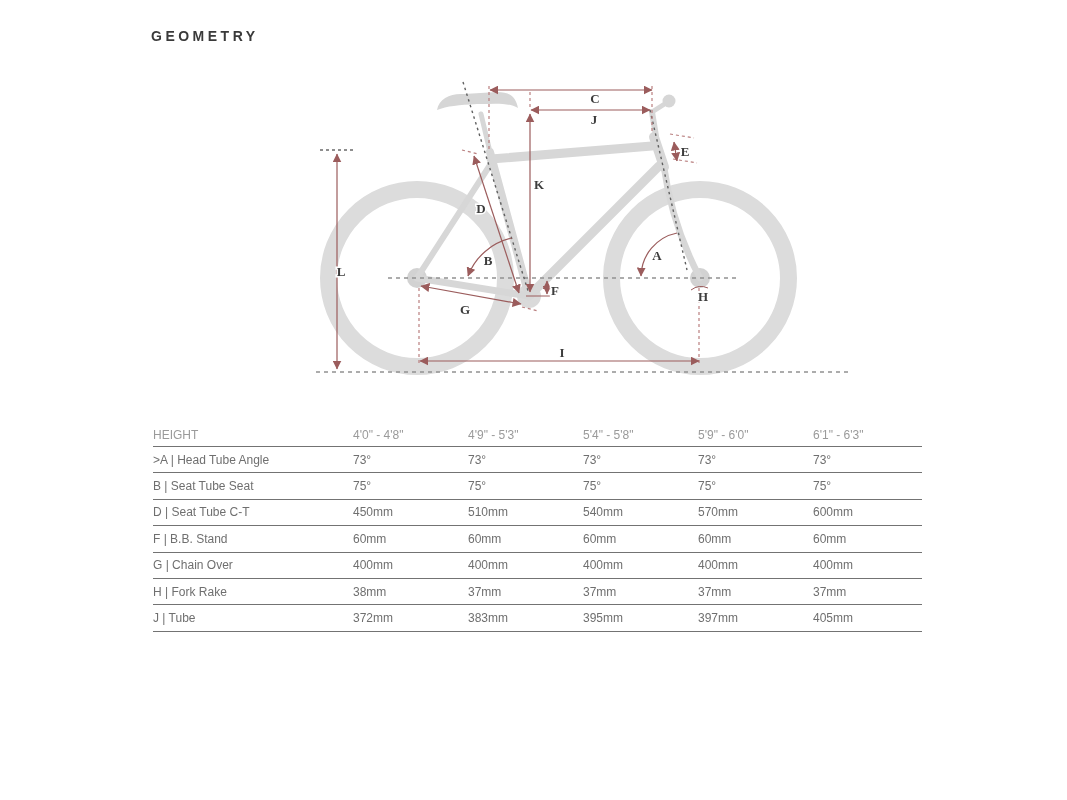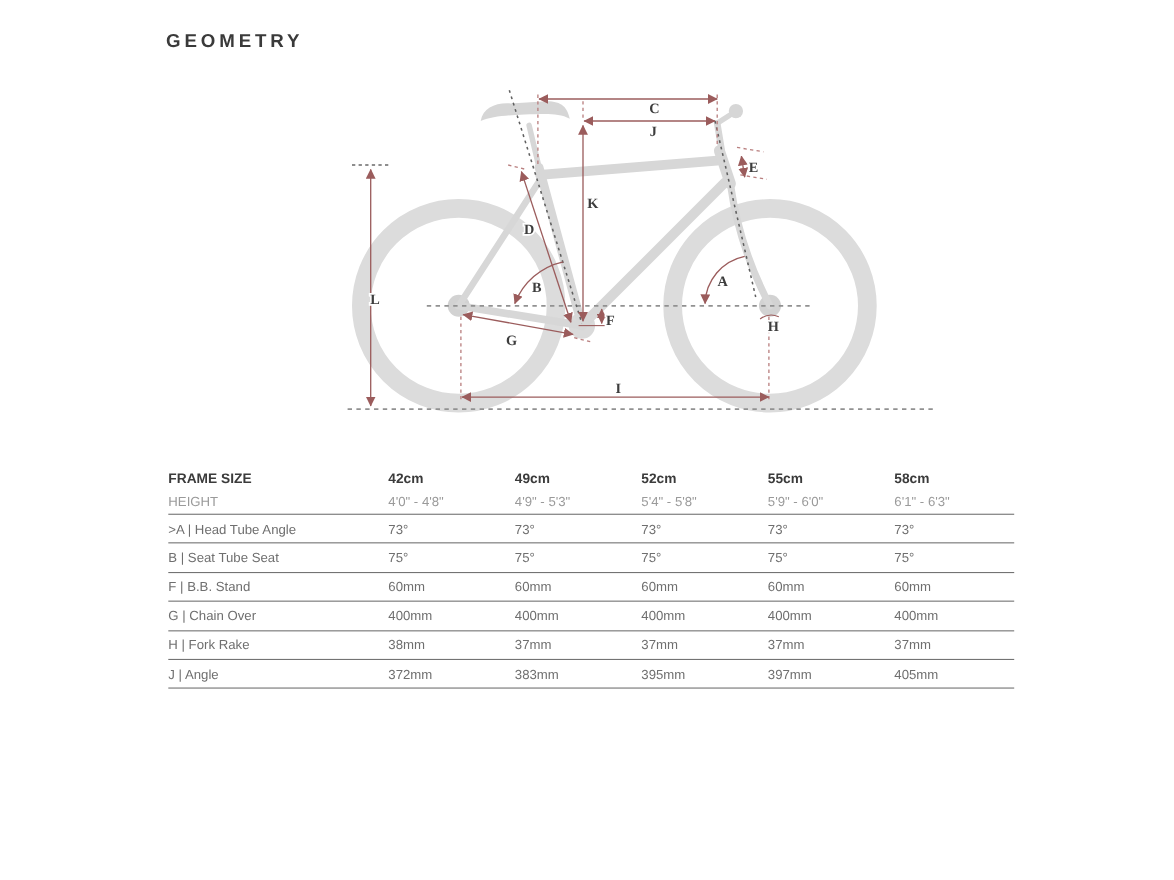--- a/index.html
+++ b/index.html
@@ -1,17 +1,17 @@
 <!DOCTYPE html>
 <html><head>
 <meta charset="utf-8">
 <style>
   html,body{margin:0;padding:0;background:#fff;}
   body{width:1067px;height:800px;position:relative;font-family:"Liberation Sans",sans-serif;overflow:hidden;}
-  .page-title{position:absolute;left:151px;top:28px;font-size:17px;font-weight:bold;letter-spacing:3.5px;color:#3a3a3a;}
+  .page-title{position:absolute;left:151px;top:28px;font-size:14px;font-weight:bold;letter-spacing:3.5px;color:#3a3a3a;}
   .diagram-wrap{position:absolute;left:0;top:0;width:1067px;height:420px;}
   .dim-label{font-family:"Liberation Serif",serif;font-size:13px;font-weight:bold;fill:#3d3d3d;text-anchor:middle;paint-order:stroke;stroke:#ffffff;stroke-width:3px;}
   .spec-table{position:absolute;left:153px;top:424px;width:769px;}
   .row{display:grid;grid-template-columns:200px 115px 115px 115px 115px 109px;align-items:center;height:25.4px;border-bottom:1px solid #737373;}
   .row.head{height:21px;border-bottom:none;}
   .row.height{height:22px;}
   .row .c{font-size:12px;color:#6f6f6f;white-space:nowrap;}
   .row.head .c{font-size:12.5px;font-weight:bold;color:#3b3b3b;}
   .row.height .c{color:#9a9a9a;}
 </style>
@@ -95,28 +95,20 @@
     <text class="dim-label" x="703" y="301">H</text>
     <text class="dim-label" x="562" y="357">I</text>
     <text class="dim-label" x="594" y="124">J</text>
     <text class="dim-label" x="539" y="189">K</text>
     <text class="dim-label" x="341" y="276">L</text>
   </g>
 </svg>
 </div>
 
 <div class="spec-table">
-  <div class="row head">
-    <div class="c">FRAME SIZE</div>
-    <div class="c">42cm</div>
-    <div class="c">49cm</div>
-    <div class="c">52cm</div>
-    <div class="c">55cm</div>
-    <div class="c">58cm</div>
-  </div>
   <div class="row height">
     <div class="c">HEIGHT</div>
     <div class="c">4'0" - 4'8"</div>
     <div class="c">4'9" - 5'3"</div>
     <div class="c">5'4" - 5'8"</div>
     <div class="c">5'9" - 6'0"</div>
     <div class="c">6'1" - 6'3"</div>
   </div>
 
   <div class="row">
@@ -129,20 +121,28 @@
   </div>
   <div class="row">
     <div class="c">B | Seat Tube Seat</div>
     <div class="c">75°</div>
     <div class="c">75°</div>
     <div class="c">75°</div>
     <div class="c">75°</div>
     <div class="c">75°</div>
   </div>
   <div class="row">
+    <div class="c">D | Seat Tube C-T</div>
+    <div class="c">450mm</div>
+    <div class="c">510mm</div>
+    <div class="c">540mm</div>
+    <div class="c">570mm</div>
+    <div class="c">600mm</div>
+  </div>
+  <div class="row">
     <div class="c">F | B.B. Stand</div>
     <div class="c">60mm</div>
     <div class="c">60mm</div>
     <div class="c">60mm</div>
     <div class="c">60mm</div>
     <div class="c">60mm</div>
   </div>
   <div class="row">
     <div class="c">G | Chain Over</div>
     <div class="c">400mm</div>
@@ -153,20 +153,20 @@
   </div>
   <div class="row">
     <div class="c">H | Fork Rake</div>
     <div class="c">38mm</div>
     <div class="c">37mm</div>
     <div class="c">37mm</div>
     <div class="c">37mm</div>
     <div class="c">37mm</div>
   </div>
   <div class="row">
-    <div class="c">J | Angle</div>
+    <div class="c">J | Tube</div>
     <div class="c">372mm</div>
     <div class="c">383mm</div>
     <div class="c">395mm</div>
     <div class="c">397mm</div>
     <div class="c">405mm</div>
   </div>
 </div>
 
 </body></html>

